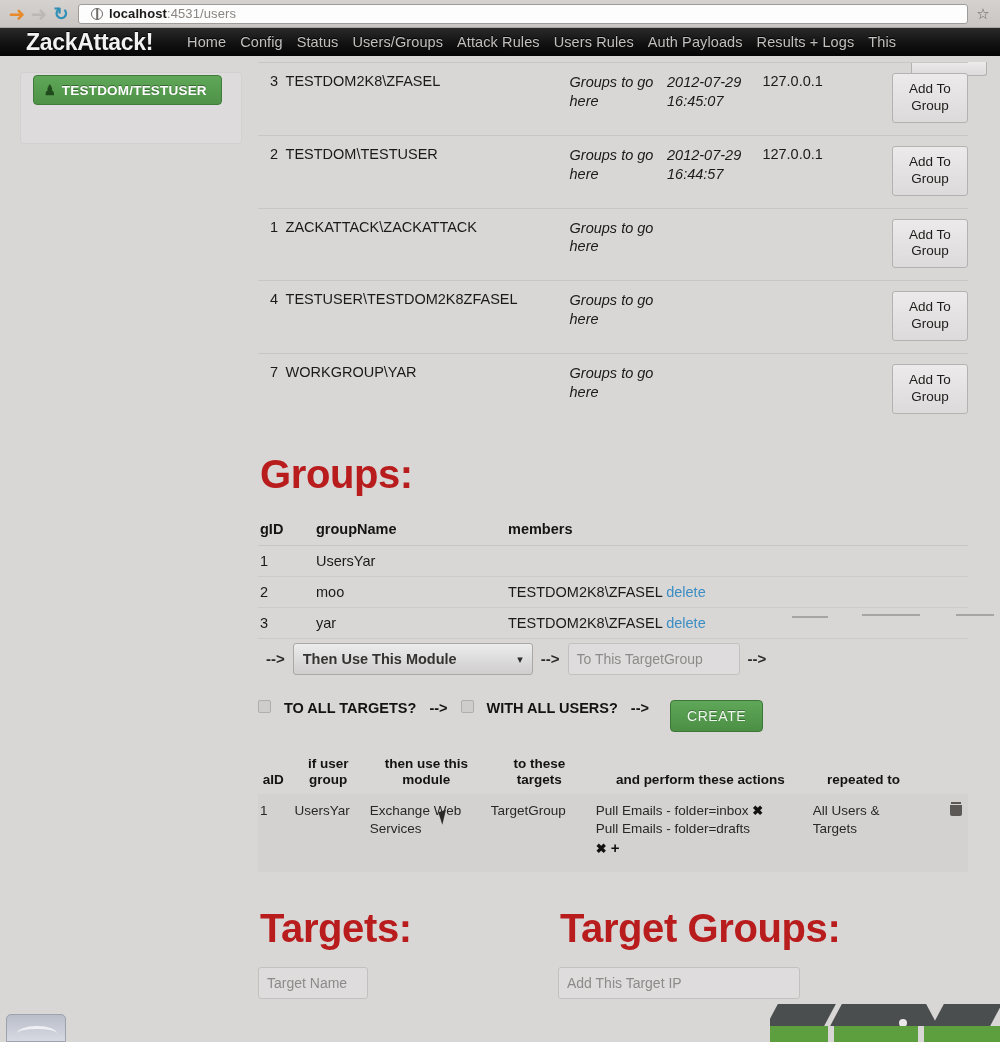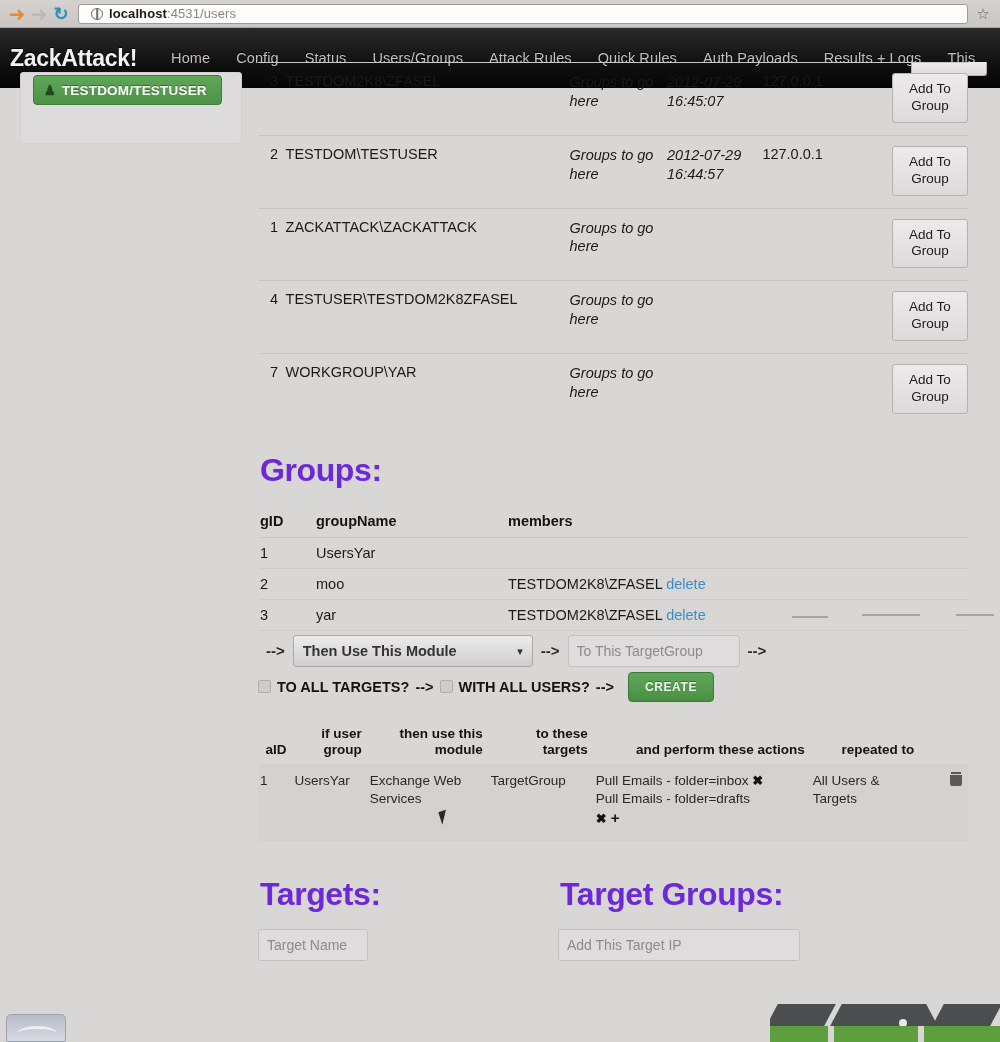--- a/index.html
+++ b/index.html
@@ -63,31 +63,31 @@
   .url-text b { color: #1c1a19; font-weight: bold; }
   .star-btn {
     width: 22px; height: 22px; flex: 0 0 auto;
     display: flex; align-items: center; justify-content: center;
     font-size: 15px; color: #68645f;
   }
 
   
   .appnav {
     position: absolute; top: 28px; left: 0;
-    width: 1000px; height: 60px;
+    width: 1000px; height: 28px;
     background: linear-gradient(#2b2a2a, #111010 60%, #050505);
     display: flex; align-items: center;
-    padding-left: 10px;
+    padding-left: 26px;
   }
   .brand {
     color: #f2f2f2; font-size: 23px; font-weight: bold;
     letter-spacing: -.3px; margin-right: 34px;
     text-shadow: 0 -1px 0 #000;
   }
-  .navlinks { display: flex; align-items: flex-end; gap: 26px; }
+  .navlinks { display: flex; align-items: flex-end; gap: 14px; }
   .navlink {
     color: #c2c0be; font-size: 14.5px; letter-spacing: .1px;
     text-shadow: 0 -1px 0 #000; white-space: nowrap; cursor: pointer;
   }
 
   
   .userpanel {
     position: absolute; left: 20px; top: 72px;
     width: 222px; height: 72px;
     background: #dddbdb;
@@ -144,22 +144,22 @@
     width: 76px; height: 14px;
     background: linear-gradient(#eceaea, #dcdada);
     border: 1px solid #b4b1b1;
     border-top: none;
     border-radius: 0 0 3px 3px;
   }
 
   
   h2.sec {
     margin: 26px 0 16px 2px;
-    font-size: 32px; font-weight: bold;
-    color: #6d28d9; letter-spacing: -.4px;
+    font-size: 40px; font-weight: bold;
+    color: #b91c1c; letter-spacing: -.4px;
   }
   h2.sec.tight { margin-top: 18px; }
 
   .txtinput {
     background: #dedcdc;
     border: 1px solid #c3c0c0;
     border-radius: 3px;
     font-size: 14px; color: #8d8a89;
     padding: 7px 8px;
     font-family: "Liberation Sans", sans-serif;
@@ -201,46 +201,46 @@
     width: 240px;
     font-family: "Liberation Sans", sans-serif;
   }
   .selwrap { position: relative; display: inline-block; }
   .selwrap:after {
     content: "▾"; position: absolute; right: 10px; top: 50%;
     transform: translateY(-50%); font-size: 11px; color: #2b2a29;
     pointer-events: none;
   }
   .optrow {
-    display: flex; align-items: center; gap: 6px;
-    margin-top: 5px;
+    display: flex; gap: 13px;
+    margin-top: 25px;
   }
   .cbx {
     width: 13px; height: 13px;
     background: #cfcccc; border: 1px solid #b0adad; border-radius: 2px;
     display: inline-block; flex: 0 0 auto;
   }
   .optlabel {
     font-size: 14.5px; font-weight: bold; color: #141312; white-space: nowrap;
   }
   .btn-create {
     margin-left: 8px;
     background: linear-gradient(#5fa758, #4b8f45);
     border: 1px solid #3d7738; border-radius: 4px;
-    color: #eef7ed; font-size: 12px; font-weight: bold;
+    color: #eef7ed; font-size: 14px; font-weight: normal;
     letter-spacing: .6px;
     padding: 7px 16px;
     text-shadow: 0 -1px 0 rgba(0,0,0,.3);
     cursor: pointer;
   }
 
   
   .act-tbl { width: 710px; border-collapse: collapse; margin-top: 22px; }
   .act-tbl th {
-    text-align: right; font-size: 13.5px; font-weight: bold; color: #141312;
+    text-align: center; font-size: 13.5px; font-weight: bold; color: #141312;
     padding: 2px 8px 6px 0; vertical-align: bottom; line-height: 1.18;
   }
   .act-tbl tbody tr { background: #d4d1d1; }
   .act-tbl td {
     font-size: 13.5px; color: #2a2827;
     padding: 8px 8px 14px 0; vertical-align: top; line-height: 1.35;
   }
   .a-id { width: 32px; padding-left: 2px !important; }
   .a-grp { width: 66px; }
   .a-mod { width: 106px; }
@@ -352,21 +352,21 @@
   </div>
 
   <div class="appnav">
     <div class="brand">ZackAttack!</div>
     <div class="navlinks">
       <span class="navlink">Home</span>
       <span class="navlink">Config</span>
       <span class="navlink">Status</span>
       <span class="navlink">Users/Groups</span>
       <span class="navlink">Attack Rules</span>
-      <span class="navlink">Quick Rules</span>
+      <span class="navlink">Users Rules</span>
       <span class="navlink">Auth Payloads</span>
       <span class="navlink">Results + Logs</span>
       <span class="navlink">This</span>
     </div>
   </div>
 
   <div class="userpanel">
     <div class="userbadge">
       <span class="person-ico">♟</span>
       <span>TESTDOM/TESTUSER</span>

